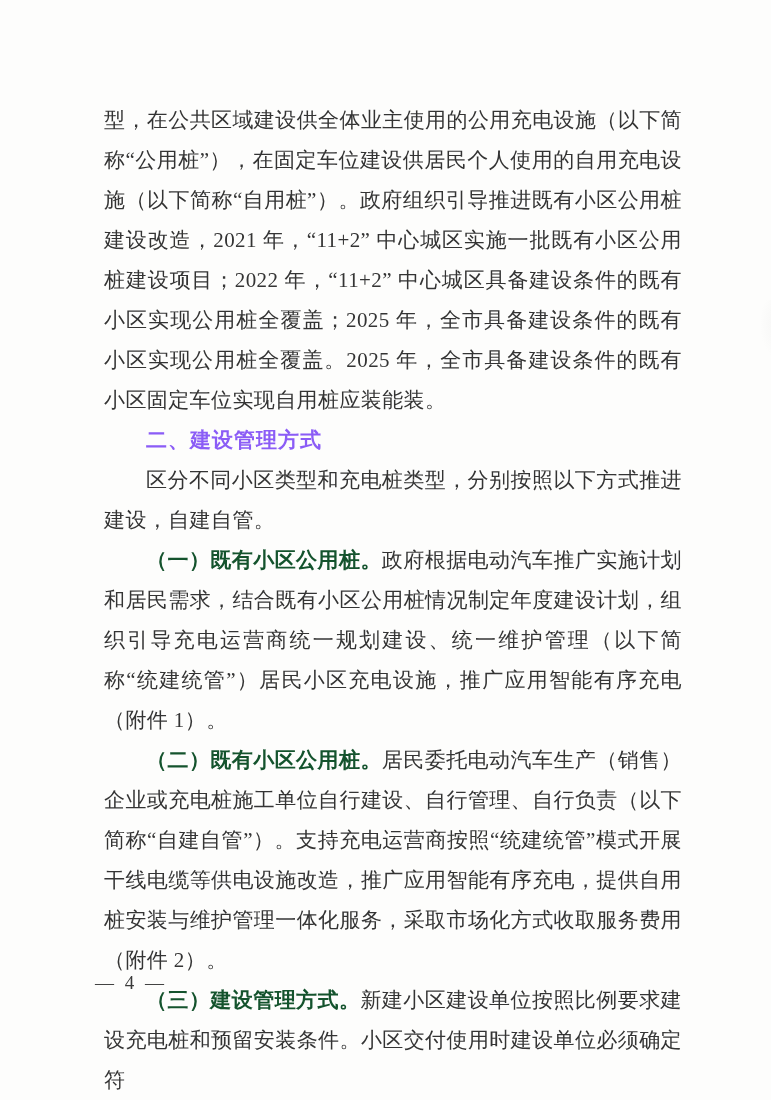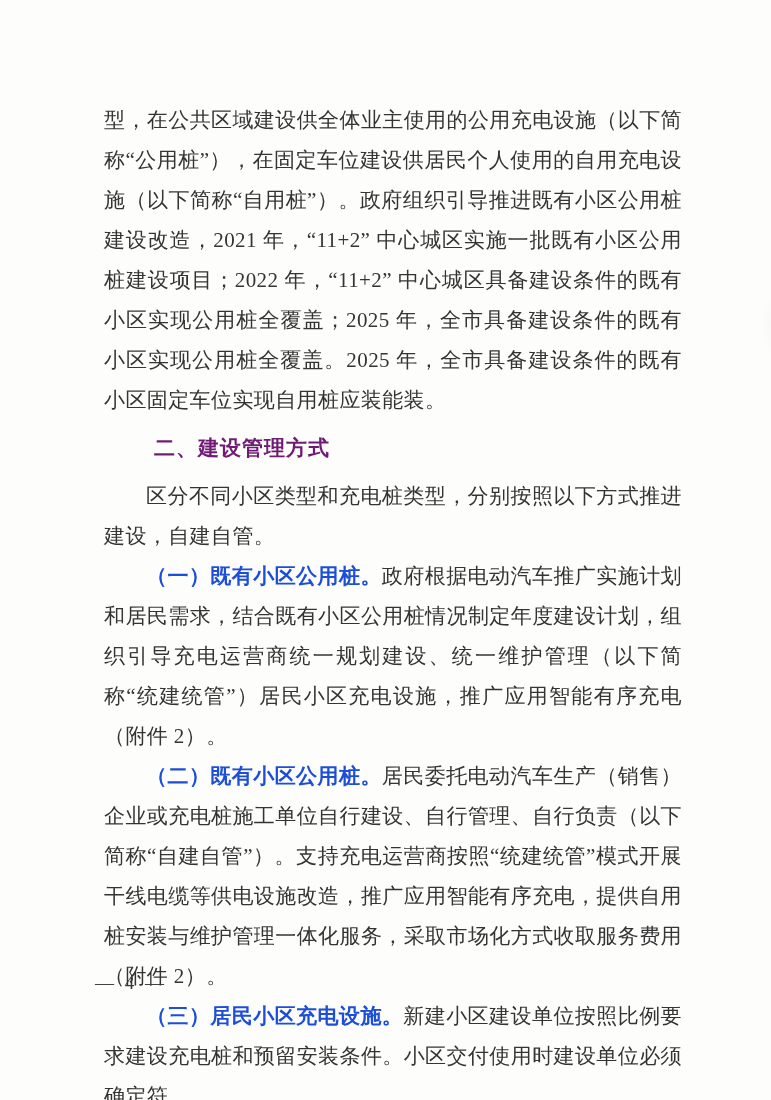--- a/index.html
+++ b/index.html
@@ -21,32 +21,32 @@
   }
   .para {
     margin: 0;
     font-size: 21px;
     line-height: 40px;
     letter-spacing: 0.4px;
     text-align: justify;
   }
   .indent { text-indent: 2em; }
   .section-heading {
-    margin: 8px;
+    margin: 0;
     font-size: 21px;
     line-height: 40px;
     font-weight: bold;
     text-indent: 2em;
     letter-spacing: 1px;
     font-family: "Liberation Sans", "DejaVu Sans", sans-serif;
-    color: #701a75;
+    color: #8b5cf6;
   }
   .lead {
     font-weight: bold;
-    color: #1d4ed8;
+    color: #14532d;
   }
   .page-number {
     position: absolute;
     left: 95px;
     top: 972px;
     font-size: 19px;
     letter-spacing: 3px;
     color: #3a3a3a;
     font-family: "Liberation Serif", "DejaVu Serif", serif;
   }
@@ -73,25 +73,25 @@
 
 <div class="page">
   <div class="content">
 
     <p class="para">型，在公共区域建设供全体业主使用的公用充电设施（以下简称“公用桩”），在固定车位建设供居民个人使用的自用充电设施（以下简称“自用桩”）。政府组织引导推进既有小区公用桩建设改造，2021 年，“11+2” 中心城区实施一批既有小区公用桩建设项目；2022 年，“11+2” 中心城区具备建设条件的既有小区实现公用桩全覆盖；2025 年，全市具备建设条件的既有小区实现公用桩全覆盖。2025 年，全市具备建设条件的既有小区固定车位实现自用桩应装能装。</p>
 
     <h2 class="section-heading">二、建设管理方式</h2>
 
     <p class="para indent">区分不同小区类型和充电桩类型，分别按照以下方式推进建设，自建自管。</p>
 
-    <p class="para indent"><span class="lead">（一）既有小区公用桩。</span><span>政府根据电动汽车推广实施计划和居民需求，结合既有小区公用桩情况制定年度建设计划，组织引导充电运营商统一规划建设、统一维护管理（以下简称“统建统管”）居民小区充电设施，推广应用智能有序充电（附件 2）。</span></p>
+    <p class="para indent"><span class="lead">（一）既有小区公用桩。</span><span>政府根据电动汽车推广实施计划和居民需求，结合既有小区公用桩情况制定年度建设计划，组织引导充电运营商统一规划建设、统一维护管理（以下简称“统建统管”）居民小区充电设施，推广应用智能有序充电（附件 1）。</span></p>
 
     <p class="para indent"><span class="lead">（二）既有小区公用桩。</span><span>居民委托电动汽车生产（销售）企业或充电桩施工单位自行建设、自行管理、自行负责（以下简称“自建自管”）。支持充电运营商按照“统建统管”模式开展干线电缆等供电设施改造，推广应用智能有序充电，提供自用桩安装与维护管理一体化服务，采取市场化方式收取服务费用（附件 2）。</span></p>
 
-    <p class="para indent"><span class="lead">（三）居民小区充电设施。</span><span>新建小区建设单位按照比例要求建设充电桩和预留安装条件。小区交付使用时建设单位必须确定符</span></p>
+    <p class="para indent"><span class="lead">（三）建设管理方式。</span><span>新建小区建设单位按照比例要求建设充电桩和预留安装条件。小区交付使用时建设单位必须确定符</span></p>
 
   </div>
 
   <div class="page-number">— 4 —</div>
 
   <div class="scan-mark scan-mark-3"></div>
   <div class="scan-mark scan-mark-1"></div>
   <div class="scan-mark scan-mark-2"></div>
 </div>
 

